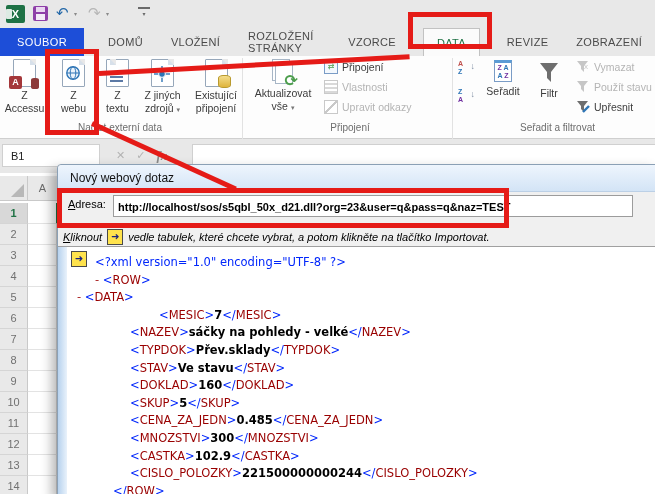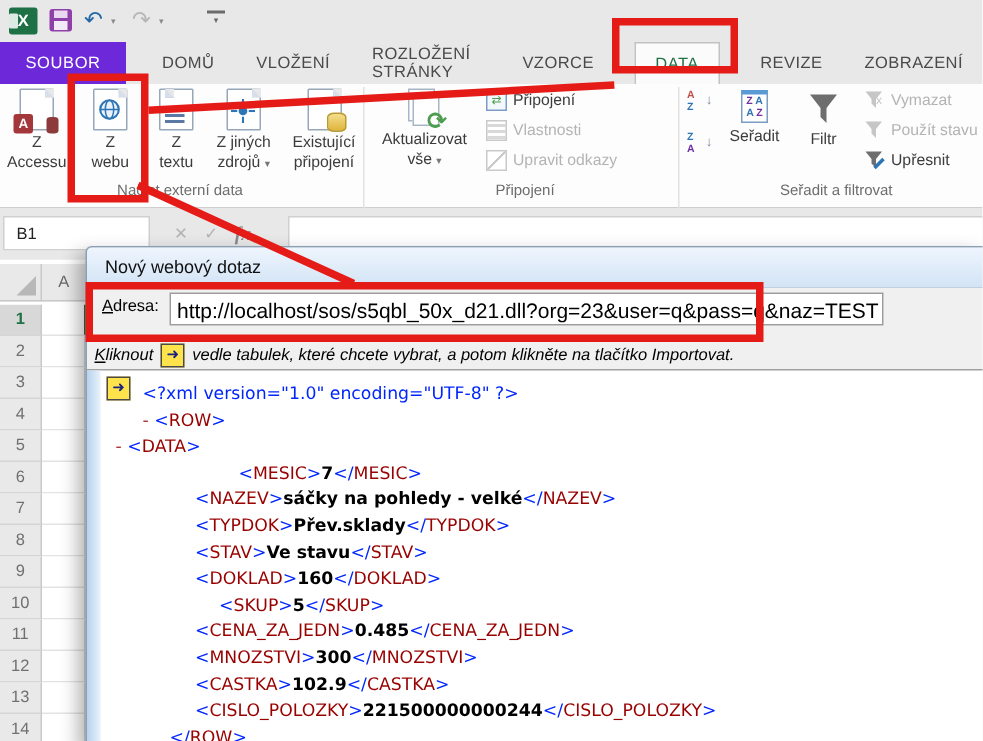--- a/index.html
+++ b/index.html
@@ -13,21 +13,21 @@
   .xl-icon .sheet{position:absolute;right:2px;top:4px;width:6px;height:10px;background:#fff;opacity:.85;border-radius:1px;}
   .save-icon{position:absolute;left:33px;top:6px;width:15px;height:15px;background:#8e3fa8;border-radius:2px;}
   .save-icon:before{content:"";position:absolute;left:3px;top:1px;width:9px;height:5px;background:#e9d7f1;}
   .save-icon:after{content:"";position:absolute;left:3px;top:8px;width:9px;height:6px;background:#f3eaf7;}
   .qbtn{position:absolute;top:3px;font-family:"DejaVu Sans",sans-serif;font-size:15px;line-height:20px;}
   .undo{left:56px;color:#2468a8;} .redo{left:88px;color:#b6b6b6;}
   .dd-mini{position:absolute;top:10px;font-size:6px;color:#8a8a8a;}
   .qat-custom{position:absolute;left:138px;top:7px;width:12px;height:12px;border-top:2px solid #6a6a6a;font-size:6px;color:#6a6a6a;text-align:center;line-height:10px;}
   
   .tabrow{position:absolute;left:0;top:28px;height:28px;width:655px;display:flex;align-items:stretch;}
-  .ftab{background:#6d28d9;color:#fff;font-size:11px;letter-spacing:.4px;padding:0 17px;display:flex;align-items:center;}
+  .ftab{background:#1d4ed8;color:#fff;font-size:11px;letter-spacing:.4px;padding:0 17px;display:flex;align-items:center;}
   .tab{color:#4a4a4a;font-size:11px;letter-spacing:.3px;padding:0 13px;display:flex;align-items:center;margin-left:2px;}
   .tab.active{background:#fbfbfb;border:1px solid #c2c2c2;border-bottom:none;color:#217346;}
   
   .ribbon{position:absolute;left:0;top:56px;width:655px;height:82px;background:#fdfdfd;border-bottom:1px solid #cfcfcf;}
   .gsep{position:absolute;top:2px;width:1px;height:128px;background:#e2e2e2;}
   .glabel{position:absolute;top:66px;font-size:10px;color:#6d6d6d;text-align:center;}
   .bigbtn{position:absolute;top:2px;height:64px;text-align:center;color:#3c3c3c;font-size:10.5px;line-height:12.5px;}
   .bigbtn .lbl{margin-top:2px;}
   .page{position:relative;width:21px;height:26px;margin:1px auto 0;background:#fff;border:1px solid #96a7ba;border-radius:1px;}
   .page .fold{position:absolute;right:-1px;top:-1px;width:0;height:0;border-left:6px solid #d7e0ea;border-top:6px solid #e8e8e8;}
@@ -66,21 +66,21 @@
   .grow{position:relative;width:60px;height:21px;}
   .grow .rh{position:absolute;left:0;top:0;width:27px;height:20px;background:#e9e9e9;border-right:1px solid #c9c9c9;border-bottom:1px solid #d5d5d5;color:#707070;font-size:11px;text-align:center;line-height:20px;}
   .grow .cell{position:absolute;left:28px;top:0;width:28px;height:20px;background:#fff;border-right:1px solid #d9d9d9;border-bottom:1px solid #e3e3e3;}
   .grow.sel .rh{background:#d8d8d8;color:#217346;font-weight:bold;}
   .grow.sel .cell{border-right:2px solid #217346;}
   
   .dialog{position:absolute;left:57px;top:164px;width:598px;height:330px;background:#f0f0f0;border:1px solid #8ba0b5;border-radius:4px 0 0 0;box-shadow:-5px 5px 12px rgba(0,0,0,.30);z-index:10;}
   .dtitle{position:absolute;left:0;top:0;right:0;height:26px;background:linear-gradient(#eef5fd,#d3e4f6);border-radius:4px 0 0 0;border-bottom:1px solid #bcd0e6;font-size:12px;color:#111;line-height:26px;padding-left:12px;}
   .addr-label{position:absolute;left:10px;top:33px;font-size:11px;color:#000;}
   .u1::first-letter{text-decoration:underline;}
-  .addr-field{position:absolute;left:55px;top:30px;width:476px;height:22px;background:#fff;border:1px solid #9c9c9c;font-size:14px;font-weight:normal;color:#000;line-height:22px;padding-left:4px;box-sizing:border-box;white-space:nowrap;overflow:hidden;}
+  .addr-field{position:absolute;left:55px;top:30px;width:520px;height:22px;background:#fff;border:1px solid #9c9c9c;font-size:11px;font-weight:bold;color:#000;line-height:22px;padding-left:4px;box-sizing:border-box;white-space:nowrap;overflow:hidden;}
   .instr{position:absolute;left:5px;top:64px;font-size:11px;color:#000;display:flex;align-items:center;gap:5px;white-space:nowrap;font-style:italic;}
   .ybtn{display:inline-block;width:14px;height:14px;background:#ffe34d;border:1px solid #4a4a4a;color:#1a237e;font-weight:bold;font-size:10px;line-height:13px;text-align:center;font-family:"DejaVu Sans",sans-serif;}
   .webarea{position:absolute;left:0;top:81px;right:0;bottom:0;background:#fff;border-top:1px solid #a0a0a0;}
   .bluestrip{position:absolute;left:0;top:0;width:9px;bottom:0;background:linear-gradient(90deg,#b7d2ee,#e9f2fb);}
   .ybtn2{position:absolute;left:13px;top:4px;}
   
   .xmlpane{position:absolute;left:0;top:7px;right:0;bottom:0;font-family:"DejaVu Sans",sans-serif;font-size:11.5px;}
   .xline{height:17.6px;line-height:17.6px;white-space:pre;}
   .seg-d{color:#0026fb;}
   .seg-b{color:#0026fb;}
@@ -325,21 +325,21 @@
       <span class="ybtn ybtn2">➜</span>
       <div class="xmlpane" id="xml-lines">
           <div class="xline" style="padding-left: 37px;"><span class="seg-d">&lt;?xml version="1.0" encoding="UTF-8" ?&gt;</span></div>
           <div class="xline" style="padding-left: 37px;"><span class="seg-m">- </span><span class="seg-b">&lt;</span><span class="seg-t">ROW</span><span class="seg-b">&gt;</span></div>
           <div class="xline" style="padding-left: 19px;"><span class="seg-m">- </span><span class="seg-b">&lt;</span><span class="seg-t">DATA</span><span class="seg-b">&gt;</span></div>
           <div class="xline" style="padding-left: 101px;"><span class="seg-b">&lt;</span><span class="seg-t">MESIC</span><span class="seg-b">&gt;</span><span class="seg-v">7</span><span class="seg-b">&lt;/</span><span class="seg-t">MESIC</span><span class="seg-b">&gt;</span></div>
           <div class="xline" style="padding-left: 72px;"><span class="seg-b">&lt;</span><span class="seg-t">NAZEV</span><span class="seg-b">&gt;</span><span class="seg-v">sáčky na pohledy - velké</span><span class="seg-b">&lt;/</span><span class="seg-t">NAZEV</span><span class="seg-b">&gt;</span></div>
           <div class="xline" style="padding-left: 72px;"><span class="seg-b">&lt;</span><span class="seg-t">TYPDOK</span><span class="seg-b">&gt;</span><span class="seg-v">Přev.sklady</span><span class="seg-b">&lt;/</span><span class="seg-t">TYPDOK</span><span class="seg-b">&gt;</span></div>
           <div class="xline" style="padding-left: 72px;"><span class="seg-b">&lt;</span><span class="seg-t">STAV</span><span class="seg-b">&gt;</span><span class="seg-v">Ve stavu</span><span class="seg-b">&lt;/</span><span class="seg-t">STAV</span><span class="seg-b">&gt;</span></div>
           <div class="xline" style="padding-left: 72px;"><span class="seg-b">&lt;</span><span class="seg-t">DOKLAD</span><span class="seg-b">&gt;</span><span class="seg-v">160</span><span class="seg-b">&lt;/</span><span class="seg-t">DOKLAD</span><span class="seg-b">&gt;</span></div>
-          <div class="xline" style="padding-left: 72px; margin-left: 16px;"><span class="seg-b">&lt;</span><span class="seg-t">SKUP</span><span class="seg-b">&gt;</span><span class="seg-v">5</span><span class="seg-b">&lt;/</span><span class="seg-t">SKUP</span><span class="seg-b">&gt;</span></div>
+          <div class="xline" style="padding-left: 72px;"><span class="seg-b">&lt;</span><span class="seg-t">SKUP</span><span class="seg-b">&gt;</span><span class="seg-v">5</span><span class="seg-b">&lt;/</span><span class="seg-t">SKUP</span><span class="seg-b">&gt;</span></div>
           <div class="xline" style="padding-left: 72px;"><span class="seg-b">&lt;</span><span class="seg-t">CENA_ZA_JEDN</span><span class="seg-b">&gt;</span><span class="seg-v">0.485</span><span class="seg-b">&lt;/</span><span class="seg-t">CENA_ZA_JEDN</span><span class="seg-b">&gt;</span></div>
           <div class="xline" style="padding-left: 72px;"><span class="seg-b">&lt;</span><span class="seg-t">MNOZSTVI</span><span class="seg-b">&gt;</span><span class="seg-v">300</span><span class="seg-b">&lt;/</span><span class="seg-t">MNOZSTVI</span><span class="seg-b">&gt;</span></div>
           <div class="xline" style="padding-left: 72px;"><span class="seg-b">&lt;</span><span class="seg-t">CASTKA</span><span class="seg-b">&gt;</span><span class="seg-v">102.9</span><span class="seg-b">&lt;/</span><span class="seg-t">CASTKA</span><span class="seg-b">&gt;</span></div>
           <div class="xline" style="padding-left: 72px;"><span class="seg-b">&lt;</span><span class="seg-t">CISLO_POLOZKY</span><span class="seg-b">&gt;</span><span class="seg-v">221500000000244</span><span class="seg-b">&lt;/</span><span class="seg-t">CISLO_POLOZKY</span><span class="seg-b">&gt;</span></div>
           <div class="xline" style="padding-left: 55px;"><span class="seg-b">&lt;/</span><span class="seg-t">ROW</span><span class="seg-b">&gt;</span></div>
         </div>
     </div>
   </div>
 
   <div class="ann ann-box" style="left:408px;top:12px;width:74px;height:27px;"></div>

